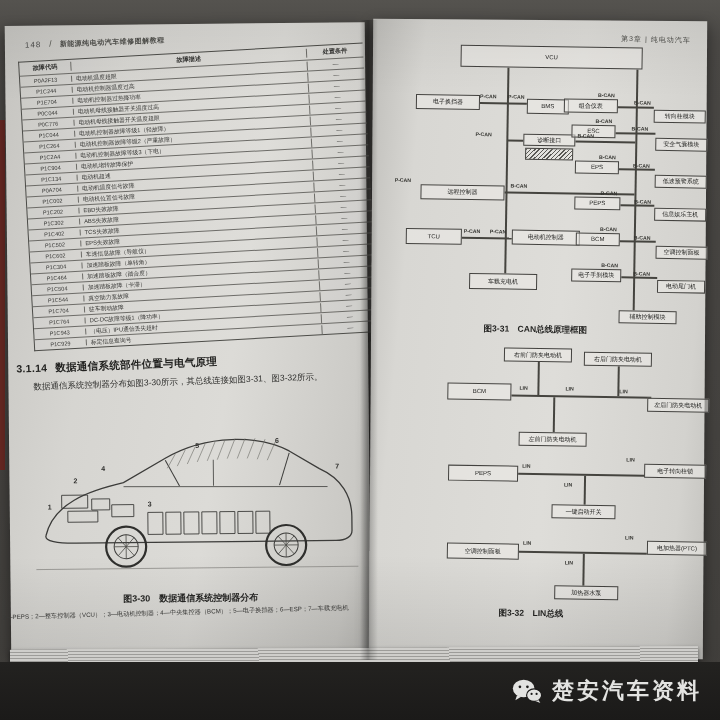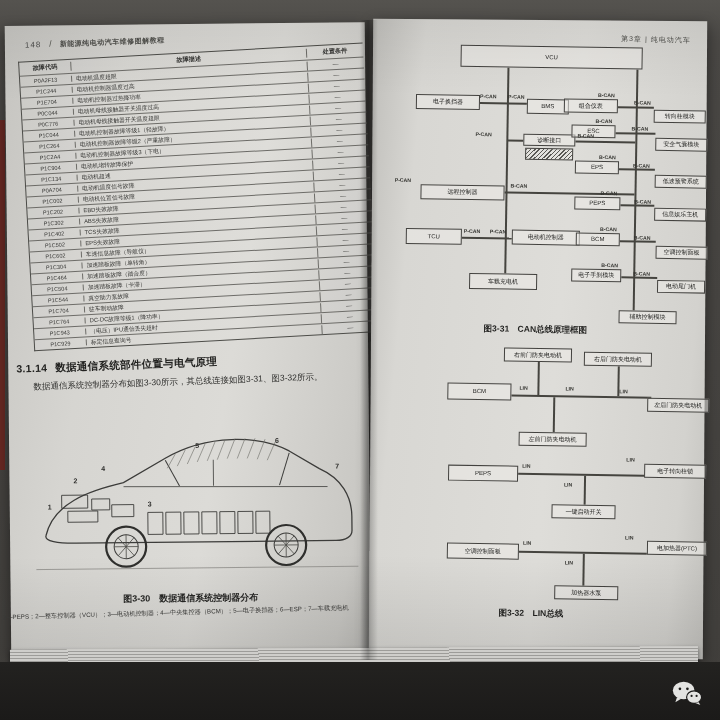--- a/index.html
+++ b/index.html
@@ -359,15 +359,16 @@
       <svg width="30" height="26" viewBox="0 0 36 30">
         <ellipse cx="14" cy="12" rx="13" ry="10.5" fill="#e3e3e1"></ellipse>
         <path d="M6,20 L4,26 L11,22 Z" fill="#e3e3e1"></path>
         <circle cx="9.5" cy="10" r="1.6" fill="#1b1a19"></circle>
         <circle cx="18.5" cy="10" r="1.6" fill="#1b1a19"></circle>
         <ellipse cx="26.5" cy="20" rx="9" ry="7.5" fill="#e3e3e1" stroke="#1b1a19" stroke-width="1.4"></ellipse>
         <path d="M32,26 L34,29.5 L28,27 Z" fill="#e3e3e1"></path>
         <circle cx="23.5" cy="18.5" r="1.3" fill="#1b1a19"></circle>
         <circle cx="29.5" cy="18.5" r="1.3" fill="#1b1a19"></circle>
       </svg>
+      <span class="watermark-text">楚安汽车资料</span>
     </div>
   </div>
 </div>
 
 </body></html>

